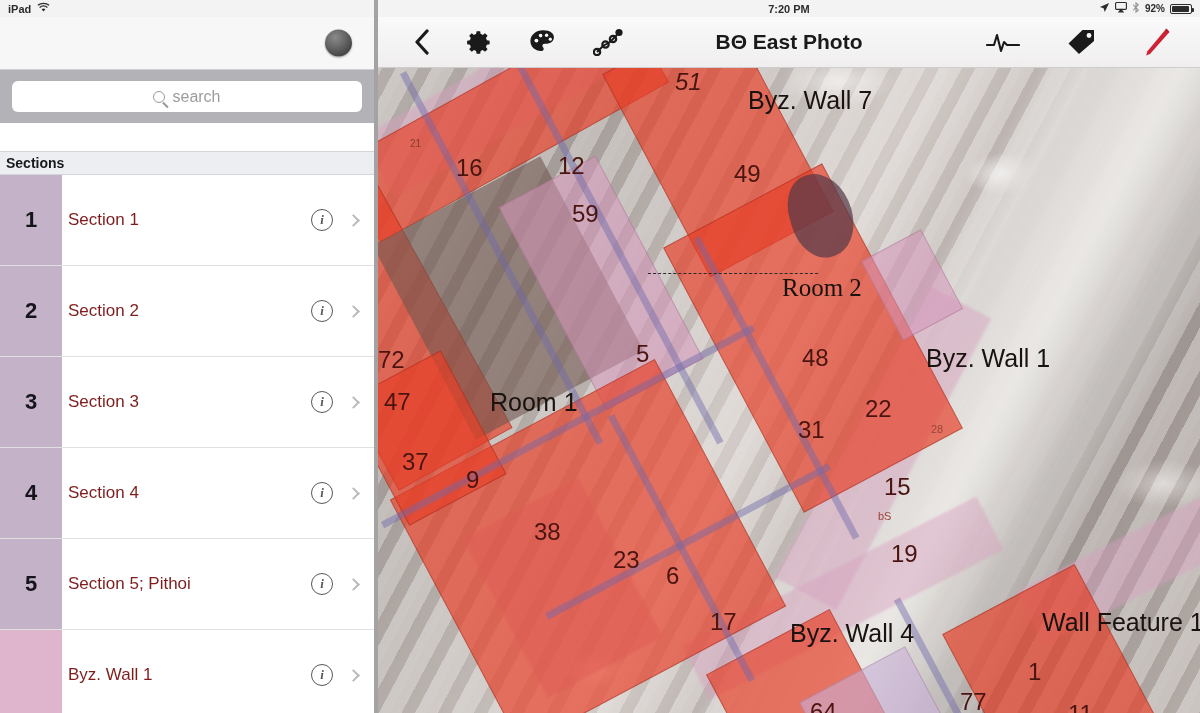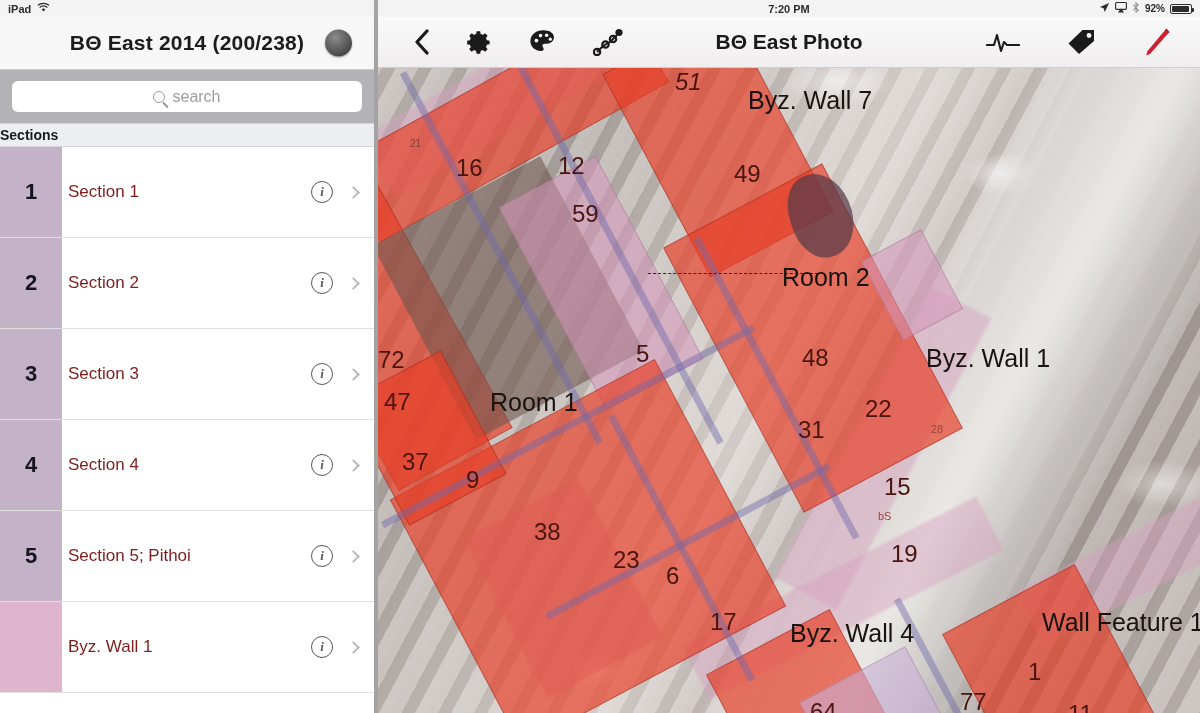--- a/index.html
+++ b/index.html
@@ -54,23 +54,23 @@
     position: relative; display: inline-block;
   }
   .mag::after {
     content: ''; position: absolute; right: -5px; bottom: -4px;
     width: 7px; height: 1.8px; background: #9a9a9a; transform: rotate(45deg);
   }
   .search-ph { font-size: 16px; color: #9c9c9c; }
 
   .group-head {
     height: 24px; background: #eceef1;
-    display: flex; align-items: center; 
+    display: flex; align-items: center; padding-left: 6px;
     font-size: 14px; font-weight: bold; color: #19191c;
-    border-top: 1px solid #d3d5d8; border-bottom: 1px solid #d3d5d8;
+    border-top: 1px solid #d3d5d8; border-bottom: 1px solid #d3d5d8; margin-top: 28px;
   }
 
   .list { flex: 1; overflow: hidden; background: #ffffff; }
   .row {
     height: 91px; display: flex; align-items: stretch;
     background: #ffffff; border-bottom: 1px solid #e0e0e0;
     position: relative;
   }
   .swatch {
     width: 62px; flex: 0 0 62px;
@@ -220,21 +220,20 @@
       <span class="wifi-glyph">
         <svg width="13" height="11" viewBox="0 0 13 11" aria-hidden="true">
           <path d="M6.5 9.6 L4.6 7.3 a3 3 0 0 1 3.8 0 Z" fill="#2c2c2c"></path>
           <path d="M2.6 5.4 a6 6 0 0 1 7.8 0" stroke="#2c2c2c" stroke-width="1.3" fill="none"></path>
           <path d="M0.9 3.3 a9 9 0 0 1 11.2 0" stroke="#2c2c2c" stroke-width="1.3" fill="none"></path>
         </svg>
       </span>
     </div>
 
     <div class="sb-header">
-      <div class="sb-title">BΘ East 2014 (200/238)</div>
       <div class="sb-orb"></div>
     </div>
 
     <div class="search-wrap">
       <div class="search-box">
         <span class="mag"></span>
         <span class="search-ph" id="search-ph-text">search</span>
       </div>
     </div>
 
@@ -413,21 +412,21 @@
       <div class="gridline" style="left:-20px; top:355px; width:420px; height:7px; transform:rotate(-28deg);"></div>
       <div class="gridline" style="left:150px; top:470px; width:320px; height:7px; transform:rotate(-28deg);"></div>
       <div class="gridline" style="left:300px; top:330px; width:7px; height:300px; transform:rotate(-28deg);"></div>
       <div class="gridline" style="left:395px; top:150px; width:7px; height:340px; transform:rotate(-28deg);"></div>
       <div class="gridline" style="left:560px; top:520px; width:7px; height:190px; transform:rotate(-28deg);"></div>
       <div class="dashed" style="left:270px; top:205px; width:170px;"></div>
 
       <div id="plan-labels">
           <div class="lbl name" style="left: 370px; top: 18px;">Byz. Wall 7</div>
           <div class="lbl name" style="left: 112px; top: 320px;">Room 1</div>
-          <div class="lbl name" style="left: 404px; top: 195px;">Room 2</div>
+          <div class="lbl name" style="left: 404px; top: 206px; font-family: Liberation Serif, serif;">Room 2</div>
           <div class="lbl name" style="left: 548px; top: 276px;">Byz. Wall 1</div>
           <div class="lbl name" style="left: 412px; top: 551px;">Byz. Wall 4</div>
           <div class="lbl name" style="left: 664px; top: 540px;">Wall Feature 1</div>
           <div class="lbl" style="left: 297px; top: 0px; font-style: italic;">51</div>
           <div class="lbl" style="left: 78px; top: 86px;">16</div>
           <div class="lbl" style="left: 180px; top: 84px;">12</div>
           <div class="lbl" style="left: 356px; top: 92px;">49</div>
           <div class="lbl" style="left: 194px; top: 132px;">59</div>
           <div class="lbl small" style="left: 32px; top: 70px;">21</div>
           <div class="lbl" style="left: 0px; top: 278px;">72</div>

